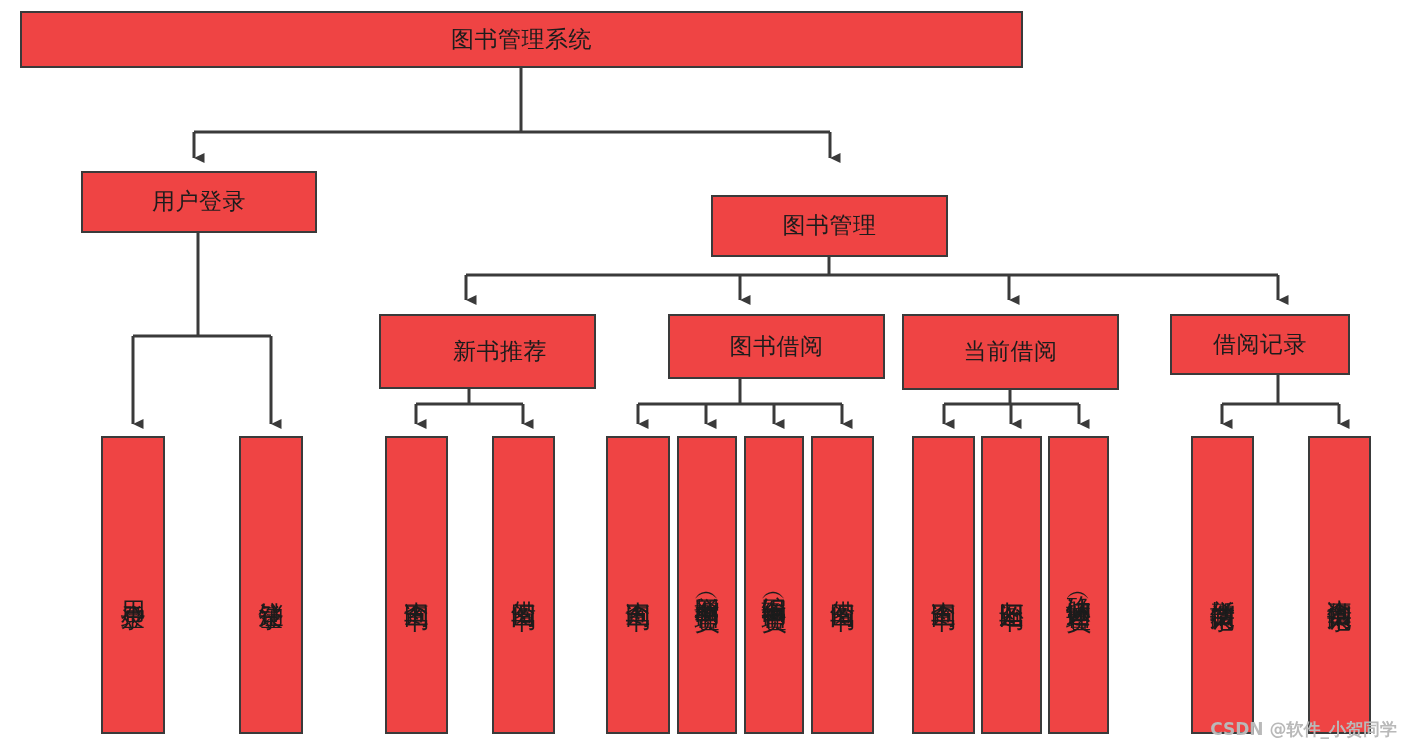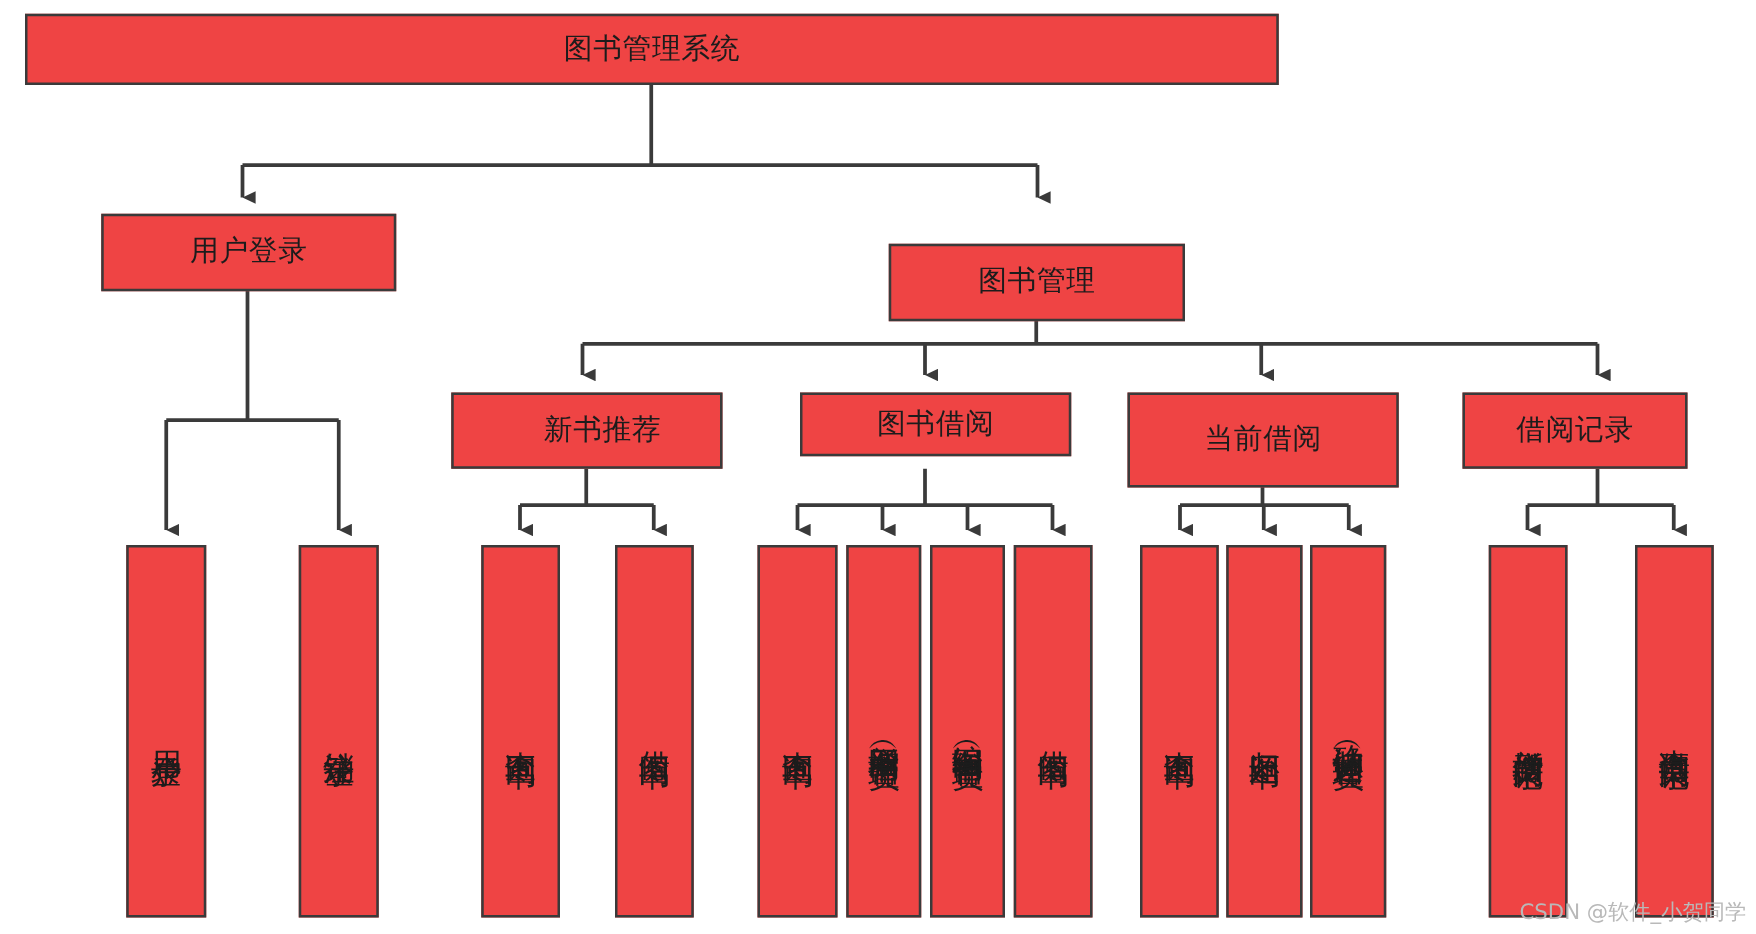--- a/index.html
+++ b/index.html
@@ -56,20 +56,21 @@
   }
   #watermark {
     position: absolute;
     right: 8px;
     bottom: 6px;
     font-size: 17px;
     color: #b9b9b9;
     z-index: 5;
     white-space: nowrap;
     font-family: "DejaVu Sans", "Liberation Sans", sans-serif;
+    font-weight: bold;
   }
 </style>
 </head>
 <body>
 
 <div id="canvas">
 
   <svg id="wires" viewBox="0 0 1405 747">
     <defs>
       <marker id="arr" markerWidth="10" markerHeight="11" refX="5" refY="10.5" orient="auto" markerUnits="userSpaceOnUse">
@@ -124,24 +125,24 @@
     <span class="label">图书管理系统</span>
   </div>
 
   <div class="node horiz" style="left:81px; top:171px; width:236px; height:62px;">
     <span class="label">用户登录</span>
   </div>
   <div class="node horiz" style="left:711px; top:171px; width:237px; height:62px;margin-top:24px;">
     <span class="label">图书管理</span>
   </div>
 
-  <div class="node horiz" style="left:361px; top:314px; width:217px; height:61px;padding-left:25px;">
+  <div class="node horiz" style="left:379px; top:314px; width:217px; height:75px;padding-left:25px;">
     <span class="label">新书推荐</span>
   </div>
-  <div class="node horiz" style="left:640px; top:314px; width:217px; height:51px;">
+  <div class="node horiz" style="left:668px; top:314px; width:217px; height:65px;">
     <span class="label">图书借阅</span>
   </div>
   <div class="node horiz" style="left:902px; top:314px; width:217px; height:76px;">
     <span class="label">当前借阅</span>
   </div>
   <div class="node horiz" style="left:1170px; top:314px; width:180px; height:61px;">
     <span class="label">借阅记录</span>
   </div>
 
   <div class="node vert" style="left:101px; top:436px; width:64px; height:298px;">

